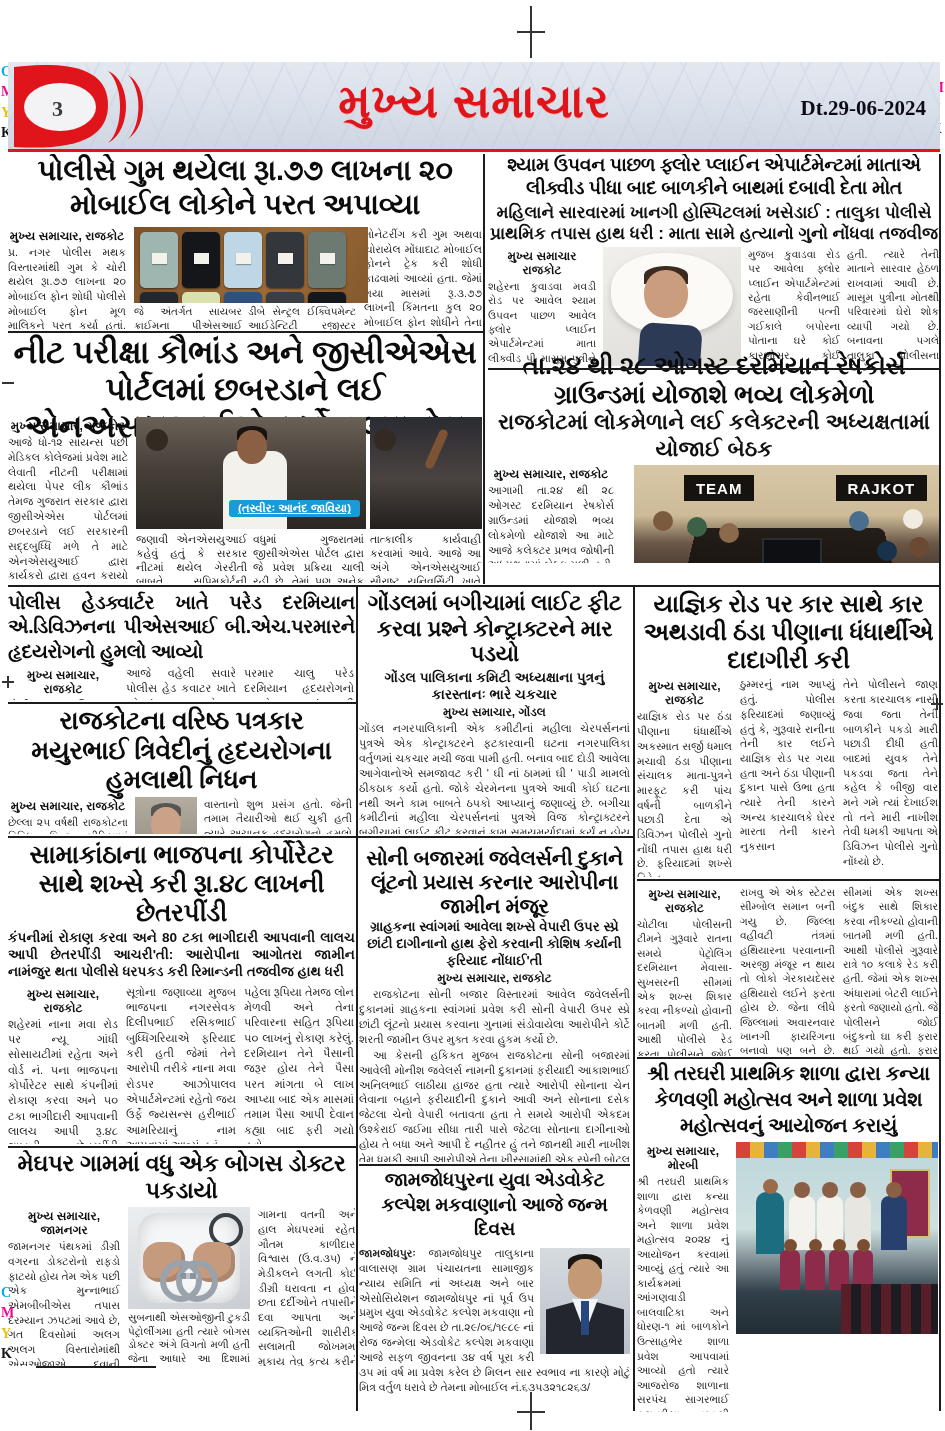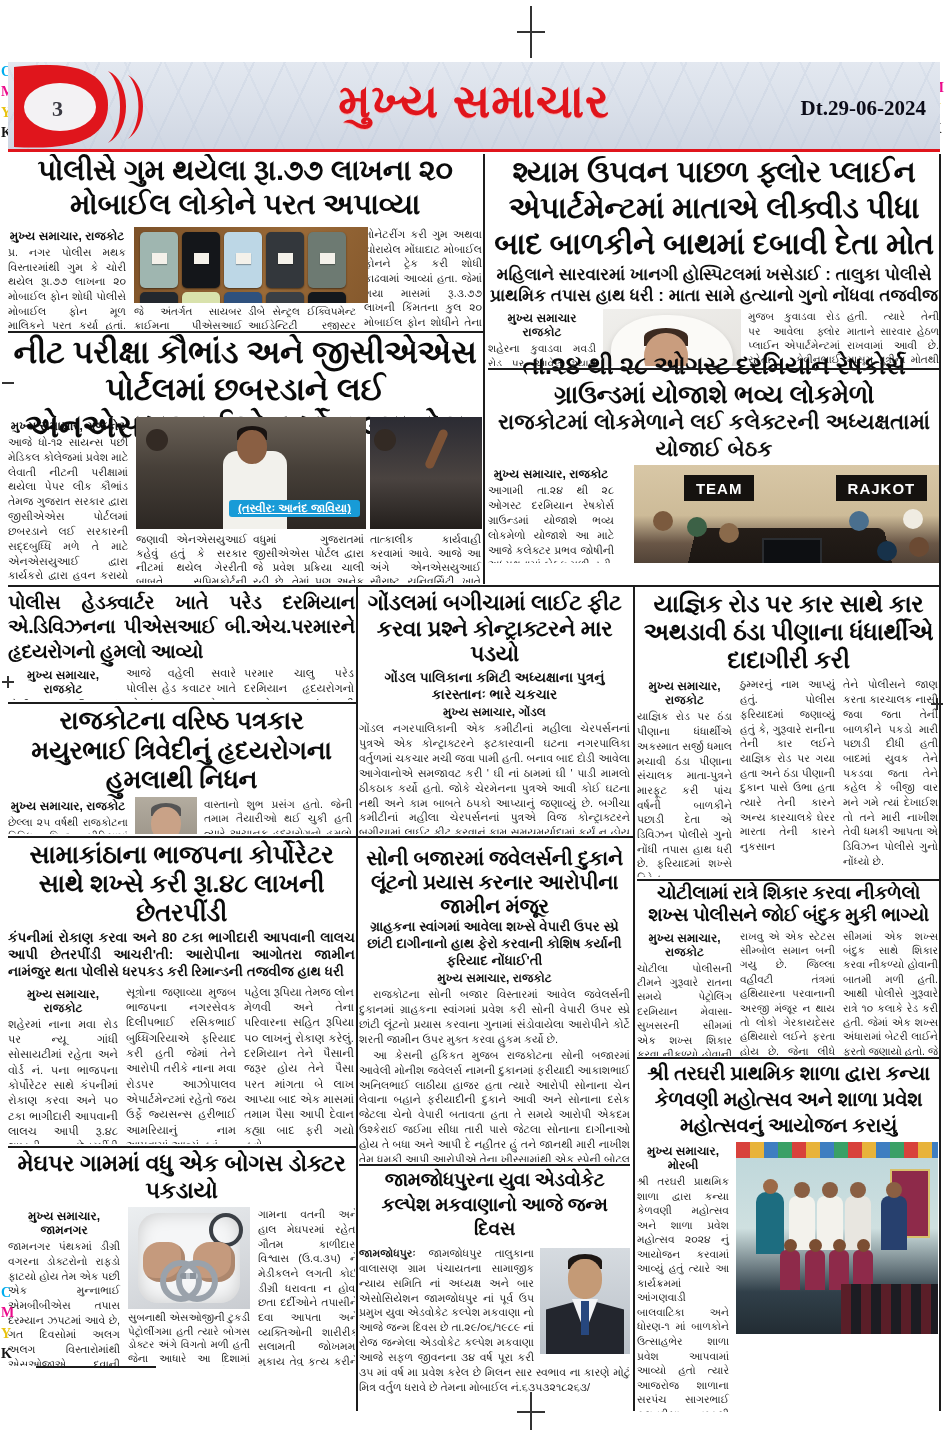--- a/index.html
+++ b/index.html
@@ -174,21 +174,21 @@
         <div class="cols" style="gap:6px;margin-top:2px;">
           <div class="cap" style="width:108px;">જે અંતર્ગત સાયબર ક્રાઈમના પીએસઆઈ આઈ.એ. બેલીમ, બી.ડી. ચુડાસમા અને</div>
           <div class="cap" style="width:108px;">ડીબે સેન્ટ્રલ ઈક્વિપમેન્ટ આઈડેન્ટિટી રજીસ્ટર પોર્ટલના આધારે સતત</div>
         </div>
       </div>
       <div class="bd" style="width:118px;flex:none;font-size:10.8px;">મોનેટરીંગ કરી ગુમ અથવા ચોરાયેલ મોંઘાદાટ મોબાઈલ ફોનને ટ્રેક કરી શોધી કાઢવામાં આવ્યાં હતા. જેમાં ગયા માસમાં રૂ.૩.૭૭ લાખની કિંમતના કુલ ૨૦ મોબાઈલ ફોન શોધીને તેના મૂળ માલિકને પરત કરાયા હતા. જે કામગીરીમાં પ્ર. નગર પોલીસ મથકના મહેન્દ્રભાઈ વાળા, અરવિંદભાઈ જાપડીયા, નસ્માબેન શેખ, જેસલબેન જોરી સહિતનો સ્ટાફ જોડાયો હતો.</div>
     </div>
   </div>
 
   <div class="art" style="left:488px;top:154px;width:452px;height:212px;">
-    <div class="hl ctr" style="font-size:30px;line-height:1.2;">શ્યામ ઉપવન પાછળ ફ્લોર પ્લાઈન એપાર્ટમેન્ટમાં માતાએ લીક્વીડ પીધા બાદ બાળકીને બાથમાં દબાવી દેતા મોત</div>
+    <div class="hl ctr" style="font-size:19px;line-height:1.2;">શ્યામ ઉપવન પાછળ ફ્લોર પ્લાઈન એપાર્ટમેન્ટમાં માતાએ લીક્વીડ પીધા બાદ બાળકીને બાથમાં દબાવી દેતા મોત</div>
     <div class="sub ctr" style="font-size:17px;margin-top:2px;">મહિલાને સારવારમાં ખાનગી હોસ્પિટલમાં ખસેડાઈ : તાલુકા પોલીસે પ્રાથમિક તપાસ હાથ ધરી : માતા સામે હત્યાનો ગુનો નોંધવા તજવીજ</div>
     <div class="cols" style="margin-top:3px;gap:7px;">
       <div style="width:108px;flex:none;">
         <div class="by">મુખ્ય સમાચાર રાજકોટ</div>
         <div class="bd" style="font-size:10.6px;">શહેરના કુવાડવા મવડી રોડ પર આવેલ શ્યામ ઉપવન પાછળ આવેલ ફ્લોર પ્લાઈન એપાર્ટમેન્ટમાં માતા લીક્વીડ પી માસૂમ પુત્રીને બાથમાં દબાવી દઈ મોતને ઘાટ ઉતારી દીધાની ઘટના પ્રકાશમાં આવતા ભારે ચકચાર મચી જવા પામી છે. બનાવના પગલે તાલુકા પોલીસે પ્રાથમિક તપાસ શરૂ કરી છે. આ અંગેની જાણવા મળતી માહિતી</div>
       </div>
       <div class="ph ph-baby" style="width:138px;height:148px;">
         <div class="baby-pillow"></div>
         <div class="baby-hair"></div>
         <div class="baby-head"></div>
@@ -319,21 +319,20 @@
   <div class="art" style="left:359px;top:846px;width:271px;height:316px;">
     <div class="hl ctr" style="font-size:20.5px;">સોની બજારમાં જવેલર્સની દુકાને લૂંટનો પ્રયાસ કરનાર આરોપીના જામીન મંજૂર</div>
     <div class="sub ctr" style="font-size:13.4px;margin-top:2px;">ગ્રાહકના સ્વાંગમાં આવેલા શખ્સે વેપારી ઉપર સ્પ્રે છાંટી દાગીનાનો હાથ ફેરો કરવાની કોશિષ કર્યાની ફરિયાદ નોંધાઈ'તી</div>
     <div class="by">મુખ્ય સમાચાર, રાજકોટ</div>
     <div class="bd" style="font-size:11px;text-indent:14px;">રાજકોટના સોની બજાર વિસ્તારમાં આવેલ જવેલર્સની દુકાનમાં ગ્રાહકના સ્વાંગમાં પ્રવેશ કરી સોની વેપારી ઉપર સ્પ્રે છાંટી લૂંટનો પ્રયાસ કરવાના ગુનામાં સંડોવાયેલા આરોપીને કોર્ટે શરતી જામીન ઉપર મુક્ત કરવા હુકમ કર્યો છે.</div>
     <div class="bd" style="font-size:10.9px;text-indent:14px;margin-top:1px;">આ કેસની હકિકત મુજબ રાજકોટના સોની બજારમાં આવેલી મોનીશ જવેલર્સ નામની દુકાનમાં ફરીયાદી આકાશભાઈ અનિલભાઈ લાઠીયા હાજર હતા ત્યારે આરોપી સોનાના ચેન લેવાના બહાને ફરીયાદીની દુકાને આવી અને સોનાના દસેક જેટલા ચેનો વેપારી બતાવતા હતા તે સમયે આરોપી એકદમ ઉશ્કેરાઈ જઈમા સીધા તારી પાસે જેટલા સોનાના દાગીનાઓ હોય તે બધા અને આપી દે નહીતર હું તને જાનથી મારી નાખીશ તેમ ધમકી આપી આરોપીએ તેના ખીસ્સામાંથી એક સ્પ્રેની બોટલ કાઢી ફરીયાદીના મોઢા ઉપર સ્પ્રે છાંટી સોનાના દાગીનાની લૂંટની કોશીષ કરી નાશી છૂટયો હતો. આ અંગે સોની વેપારીએ એ ડીવીઝન પોલીસ મથકમાં ફરિયાદ નોંધાવતા પોલીસે ફરિયાદના આધારે આરોપી દેવમ ધર્મેશભાઈ નકુમની ધરપકડ કરી હતી. જેલ હવાલે રહેલા આરોપીએ કોર્ટમાં જામીન અરજી કરી હતી. જે જામીન અરજી ચાલવા ઉપર આવતા બંને પક્ષની રજુઆત બાદ આરોપીના વકીલ દ્વારા કરવામાં આવેલી દલીલો અને રજૂ રાખેલા ઉચ્ચ અદાલતના ચુકાદાઓ ધ્યાને લઈ એડી. ચીફ જ્યુડી. મેજી. એ.પી. ઠાકરે આરોપીને તા.૧૦ હજારના શરતી જામીન પર મુક્ત કરવા હુકમ ફરમાવ્યો છે.</div>
 
   </div>
 
   <div class="art" style="left:637px;top:882px;width:303px;height:174px;">
-    <div class="hl ctr" style="font-size:18.8px;">ચોટીલામાં રાત્રે શિકાર કરવા નીકળેલો શખ્સ પોલીસને જોઈ બંદુક મુકી ભાગ્યો</div>
     <div class="cols" style="margin-top:3px;">
       <div style="width:95px;flex:none;">
         <div class="by">મુખ્ય સમાચાર, રાજકોટ</div>
         <div class="bd" style="font-size:10.6px;">ચોટીલા પોલીસની ટીમને ગુરૂવારે રાતના સમયે પેટ્રોલિંગ દરમિયાન મેવાસા-સુખસરની સીમમાં એક શખ્સ શિકાર કરવા નીકળ્યો હોવાની બાતમી મળી હતી. આથી પોલીસે રેડ કરતા પોલીસને જોઈ બંદુક ફેંકી ફરાર થઈ ગયો હતો. પોલીસે બંદુક જમ કરી આરોપીને ઝડપી તેને ઝડપી લેવા ચક્રો ગતિમાન કર્યા છે. વઢવાણગર જિલ્લામાં હથિયાર</div>
       </div>
       <div class="bd" style="width:95px;flex:none;font-size:10.6px;">રાખવુ એ એક સ્ટેટસ સીમ્બોલ સમાન બની ગયુ છે. જિલ્લા વહીવટી તંત્રમાં હથિયારના પરવાનાની અરજી મંજૂર ન થાય તો લોકો ગેરકાયદેસર હથિયારો લઈને ફરતા હોય છે. જેના લીધે જિલ્લામાં અવારનવાર ખાનગી ફાયરિંગના બનાવો પણ બને છે. ત્યારે જિલ્લા પોલીસ વડા ડો. ગીરીશ પંડયાએ ગેરકાયદેસર હથિયારો લઈને ફરતા શખ્સોને ઝડપી લેવા કડક આદેશ કર્યા છે. આ દરમિયાન ચોટીલા પોલીસના ધનરાજસિંહ વાઘેલા સહિતનાઓને મેવાસા-સુખસરની</div>
       <div class="bd" style="width:95px;flex:none;font-size:10.6px;">સીમમાં એક શખ્સ બંદુક સાથે શિકાર કરવા નીકળ્યો હોવાની બાતમી મળી હતી. આથી પોલીસે ગુરૂવારે રાત્રે ૧૦ કલાકે રેડ કરી હતી. જેમાં એક શખ્સ અંધારામાં બેટરી લાઈને ફરતો જણાયો હતો. જે પોલીસને જોઈ બંદુકનો ઘા કરી ફરાર થઈ ગયો હતો. ફરાર શખ્સ સાયલા તાલુકાના નીનામા ગામનો રમેશ નાથાભાઈ રાજળ હતો. આથી પોલીસે રૂ. ૨ હજારની કિંમતની દેશી હાથ બનાવટની બંદુક જપ્ત કરી ફરાર આરોપી સામે આર્મ્સ એક્ટ મુજબ ગુનો નોંધ્યો છે.</div>
     </div>
   </div>
 

